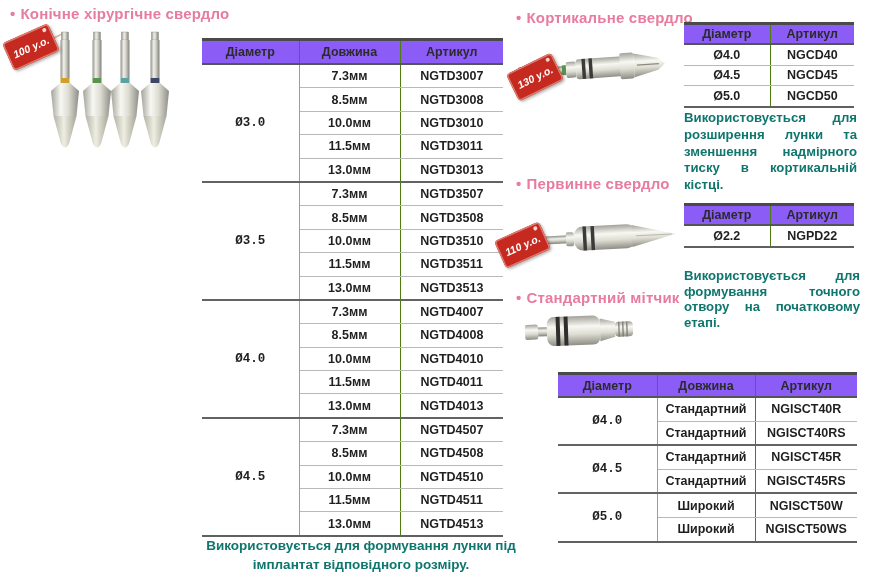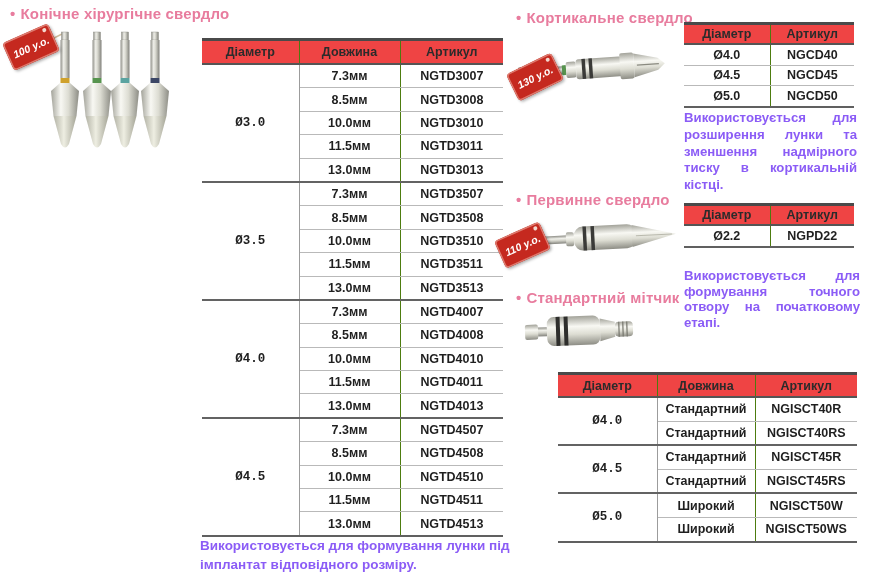--- a/index.html
+++ b/index.html
@@ -3,50 +3,50 @@
 <meta charset="utf-8">
 <style>
   html,body { margin:0; padding:0; background:#fff; font-family:"Liberation Sans", sans-serif; }
   #page { position:relative; width:870px; height:578px; background:#ffffff; overflow:hidden; }
 
   
   .section-title { position:absolute; color:#e87c9e; font-weight:bold; font-size:15px; white-space:nowrap; letter-spacing:0.2px; }
   .section-title .bullet { margin-right:5px; }
   #title-conical  { left:10px;  top:5px;  }
   #title-cortical { left:516px; top:9px;  }
-  #title-primary  { left:516px; top:191px;}
+  #title-primary  { left:516px; top:175px;}
   #title-tap      { left:516px; top:289px;}
 
   
   table.ctable { position:absolute; border-collapse:collapse; table-layout:fixed;
                  text-align:center; color:#1f1f1f; font-size:12.5px; font-weight:bold;
                  border-bottom:2px solid #606060; }
-  .ctable th { background:#ef4444; border-top:3px solid #4a4a4a; border-bottom:2px solid #555;
+  .ctable th { background:#8b5cf6; border-top:3px solid #4a4a4a; border-bottom:2px solid #555;
                color:#2b2b2b; padding:0; font-weight:bold; }
   .ctable td { padding:0; border-bottom:1px solid #b9b9b9; }
   .ctable th + th, .ctable td + td { border-left:1px solid #4d7c0f; }
   .ctable td.dia { border-right:1px solid #9c9c9c;font-family:Liberation Mono, monospace; }
   .ctable tr.group-start td { border-top:2px solid #636363; }
 
   #tbl-main { left:202px; top:38px; }
   #tbl-main th { height:22px; }
   #tbl-main td { height:22.4px; }
 
   #tbl-cortical { left:684px; top:22px; }
   #tbl-primary  { left:684px; top:203px; }
   #tbl-cortical th, #tbl-primary th { height:18px; }
   #tbl-cortical td, #tbl-primary td { height:19.5px; }
 
   #tbl-tap { left:558px; top:372px; }
   #tbl-tap th { height:21px; }
   #tbl-tap td { height:22.6px; }
 
   
-  .note { position:absolute; font-weight:bold; color:#8b5cf6; }
-  #note-main { left:200px; top:536px; width:322px; font-size:13.5px; line-height:19px; text-align:left; }
+  .note { position:absolute; font-weight:bold; color:#0f766e; }
+  #note-main { left:200px; top:536px; width:322px; font-size:13.5px; line-height:19px; text-align:center; }
   #note-cortical { left:684px; top:110px; width:173px; font-size:13.2px; line-height:16.8px; text-align:justify; }
   #note-primary  { left:684px; top:248px; width:176px; font-size:13.2px; line-height:15.6px; text-align:justify;margin-top:20px; }
 
   
   .figure { position:absolute; }
   #fig-conical  { left:12px;  top:24px;  width:184px; height:190px; }
   #fig-cortical { left:510px; top:34px;  width:172px; height:82px;  }
   #fig-primary  { left:504px; top:208px; width:182px; height:70px;  }
   #fig-tap      { left:522px; top:302px; width:126px; height:62px;  }
   .figure svg { position:absolute; left:0; top:0; }

